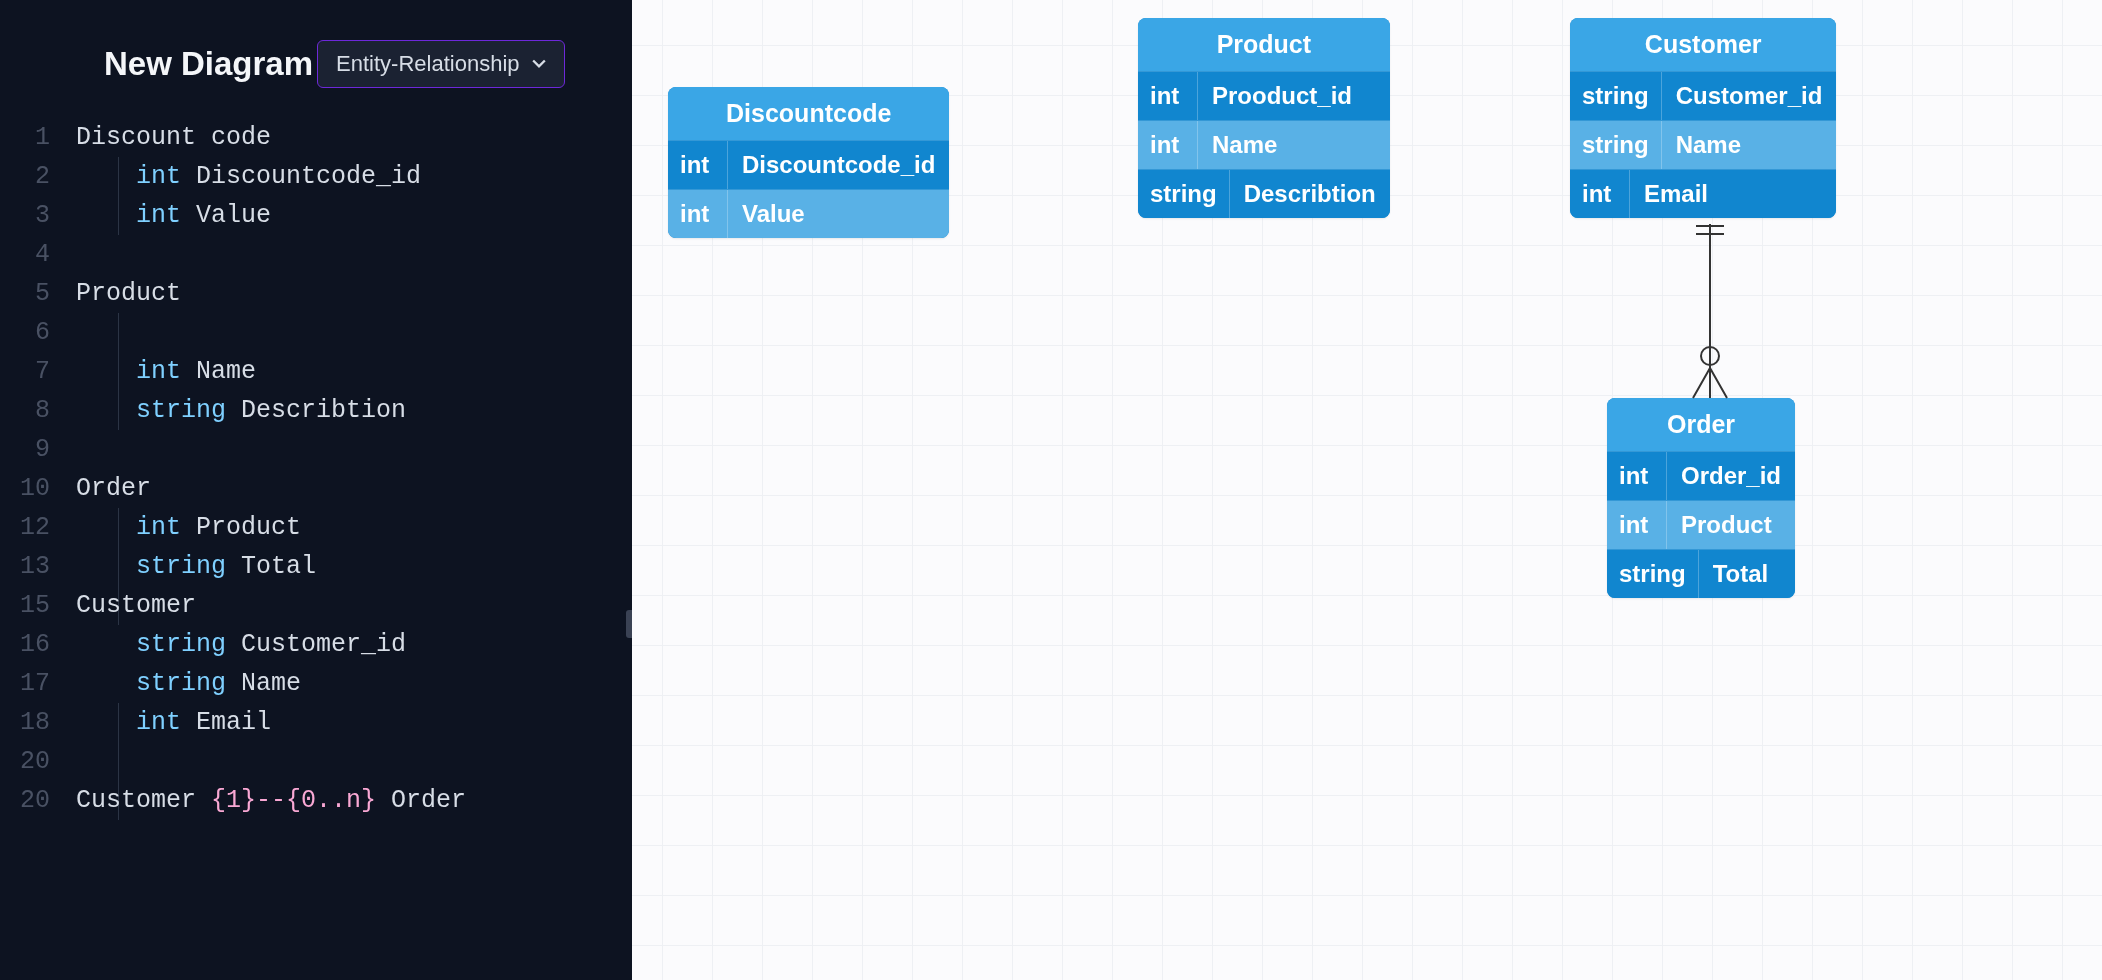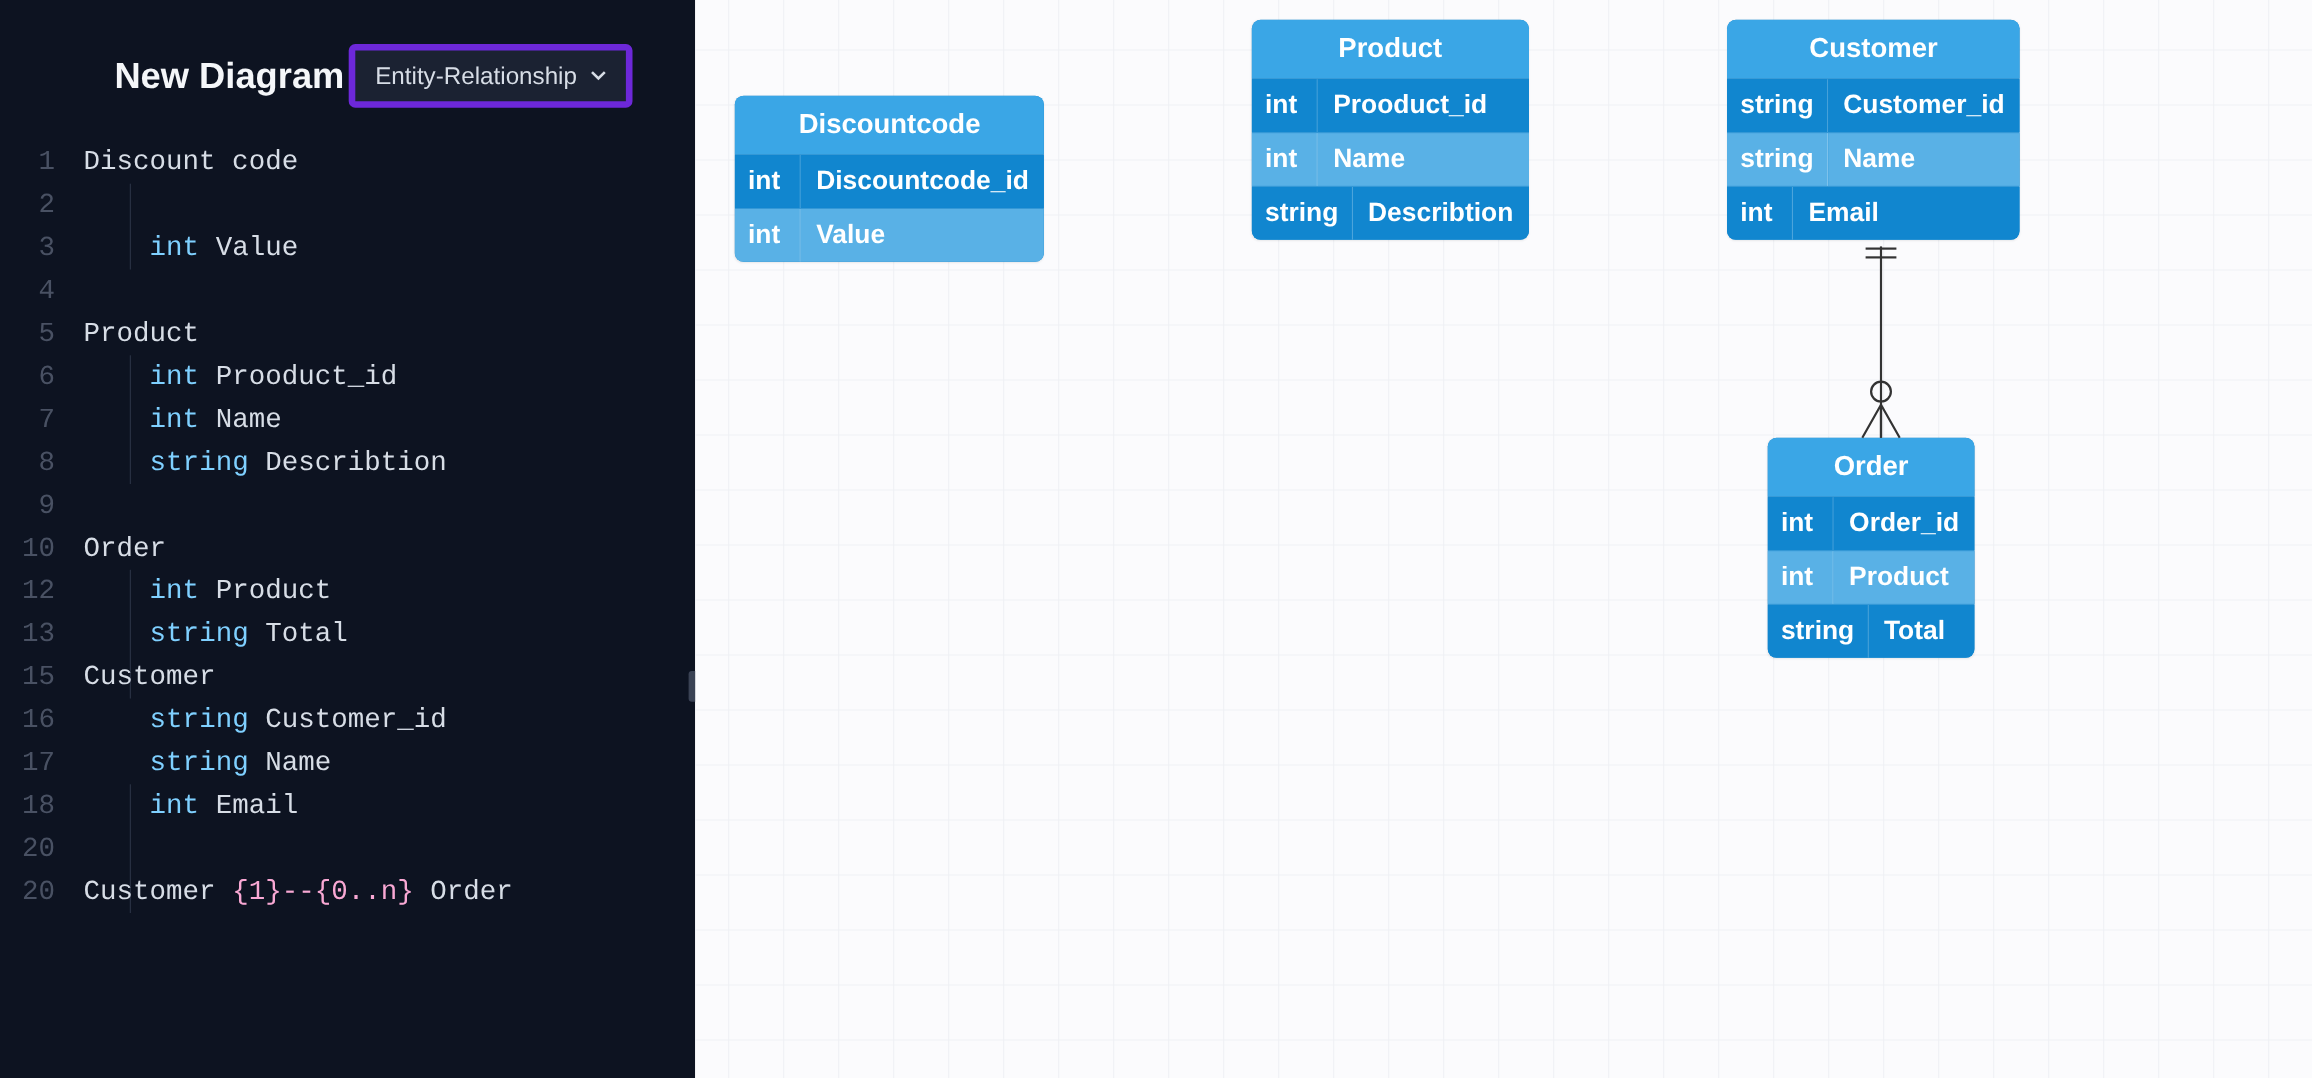--- a/index.html
+++ b/index.html
@@ -24,21 +24,21 @@
   .title {
     font-size: 33px;
     font-weight: 700;
     color: #f4f6f9;
   }
   .type-select {
     display: flex;
     align-items: center;
     gap: 12px;
     background: #1b2232;
-    border: 6px solid #6d28d9;
+    border: 1px solid #6d28d9;
     border-radius: 6px;
     padding: 10px 18px;
     color: #d7dde6;
     font-size: 22px;
     cursor: pointer;
   }
   .type-select svg { width: 14px; height: 10px; fill: #d7dde6; }
 
   .editor {
     font-family: "SFMono-Regular", Consolas, "Liberation Mono", Menlo, monospace;
@@ -150,25 +150,25 @@
         </svg>
     </div>
   </div>
 
   <div class="editor" id="editor">
       <div class="indent-guide" style="top: 39px; height: 78px;"></div>
       <div class="indent-guide" style="top: 195px; height: 117px;"></div>
       <div class="indent-guide" style="top: 390px; height: 117px;"></div>
       <div class="indent-guide" style="top: 585px; height: 117px;"></div>
       <div class="code-line"><div class="gutter">1</div><div class="code"><span class="tok-name">Discount code</span></div></div>
-      <div class="code-line"><div class="gutter">2</div></div>
+      <div class="code-line"><div class="gutter">2</div><div class="code"><span>    </span><span class="tok-type">int </span><span class="tok-name">Discountcode_id</span></div></div>
       <div class="code-line"><div class="gutter">3</div><div class="code"><span>    </span><span class="tok-type">int </span><span class="tok-name">Value</span></div></div>
       <div class="code-line"><div class="gutter">4</div><div class="code"></div></div>
       <div class="code-line"><div class="gutter">5</div><div class="code"><span class="tok-name">Product</span></div></div>
-      <div class="code-line"><div class="gutter">6</div><div class="code"><span>    </span><span class="tok-type">int </span><span class="tok-name">Prooduct_id</span></div></div>
+      <div class="code-line"><div class="gutter">6</div></div>
       <div class="code-line"><div class="gutter">7</div><div class="code"><span>    </span><span class="tok-type">int </span><span class="tok-name">Name</span></div></div>
       <div class="code-line"><div class="gutter">8</div><div class="code"><span>    </span><span class="tok-type">string </span><span class="tok-name">Describtion</span></div></div>
       <div class="code-line"><div class="gutter">9</div><div class="code"></div></div>
       <div class="code-line"><div class="gutter">10</div><div class="code"><span class="tok-name">Order</span></div></div>
       <div class="code-line"><div class="gutter">12</div><div class="code"><span>    </span><span class="tok-type">int </span><span class="tok-name">Product</span></div></div>
       <div class="code-line"><div class="gutter">13</div><div class="code"><span>    </span><span class="tok-type">string </span><span class="tok-name">Total</span></div></div>
       <div class="code-line"><div class="gutter">15</div><div class="code"><span class="tok-name">Customer</span></div></div>
       <div class="code-line"><div class="gutter">16</div><div class="code"><span>    </span><span class="tok-type">string </span><span class="tok-name">Customer_id</span></div></div>
       <div class="code-line"><div class="gutter">17</div><div class="code"><span>    </span><span class="tok-type">string </span><span class="tok-name">Name</span></div></div>
       <div class="code-line"><div class="gutter">18</div><div class="code"><span>    </span><span class="tok-type">int </span><span class="tok-name">Email</span></div></div>

